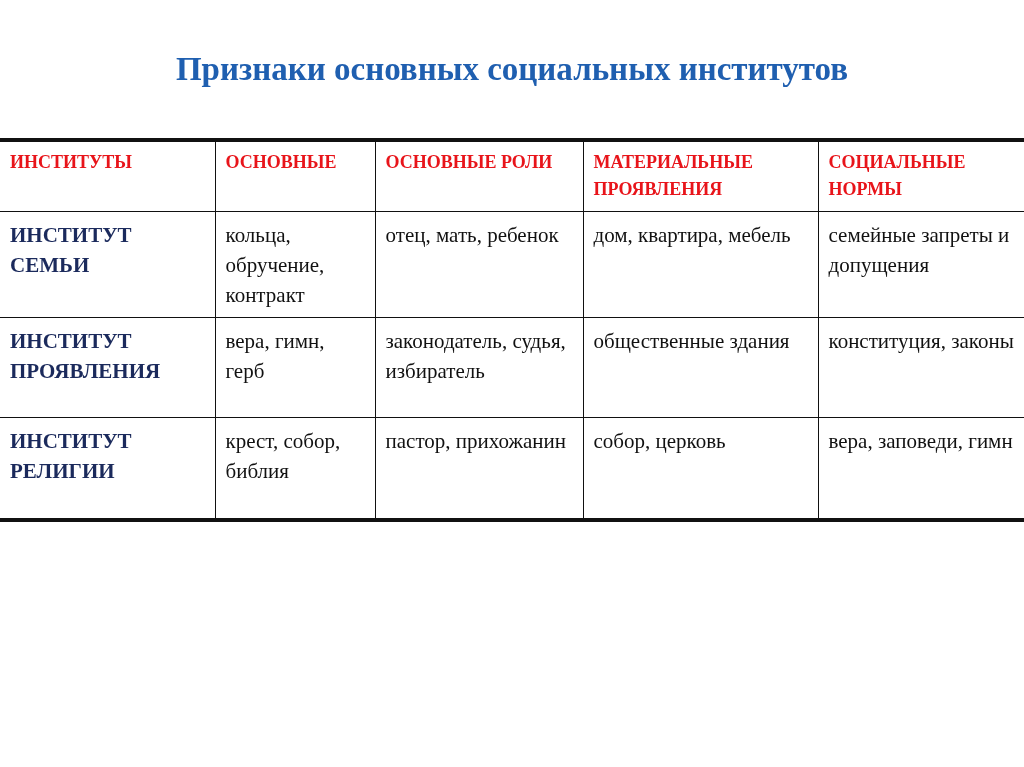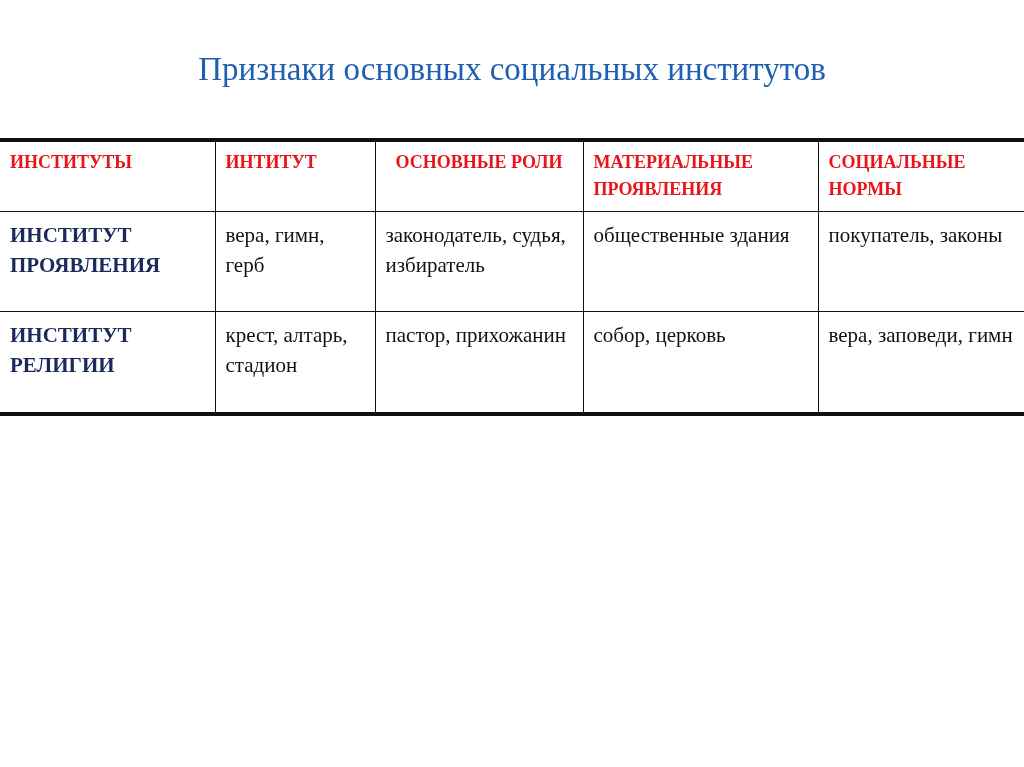--- a/index.html
+++ b/index.html
@@ -1,58 +1,65 @@
 <!DOCTYPE html>
 <html><head>
 <meta charset="utf-8">
 <style>
   html, body { margin:0; padding:0; background:#fff; }
   body { width:1024px; height:767px; position:relative; overflow:hidden; font-family:"Liberation Serif", serif; }
   .title { position:absolute; left:0; top:0; width:1024px; height:138px; display:flex; align-items:center; justify-content:center; }
-  .title span { color:#1f5fb0; font-size:33px; font-weight:normal; }
+  .title span { color:#1f5fb0; font-size:33px; font-weight:bold; }
   table { position:absolute; left:0; top:138px; width:1024px; border-collapse:collapse; table-layout:fixed; }
   table { border-top:4px solid #111; border-bottom:4px solid #111; }
   td, th { border:1.5px solid #111; vertical-align:top; padding:8px 10px 0 10px; font-size:21px; line-height:30px; text-align:left; font-weight:normal; color:#111; }
   tr > *:first-child { border-left:none; }
   tr > *:last-child { border-right:none; }
   th { color:#e8141a; font-weight:bold; font-size:18px; line-height:27px; height:62px; padding-top:7px; }
-  th.center { text-align:center; }
+  th.center { text-align:left; }
   td.inst { color:#1b2a5c; font-weight:bold; font-size:21px; }
 </style>
 </head>
 <body>
 
 <div class="title">
   <span>Признаки основных социальных институтов</span>
 </div>
 
 <table>
   <colgroup>
     <col style="width:215px">
       <col style="width:160px">
       <col style="width:208px">
       <col style="width:235px">
       <col style="width:206px">
   </colgroup>
   <tbody>
       <tr>
     <th>ИНСТИТУТЫ</th>
-    <th>ИНТИТУТ</th>
+    <th>ОСНОВНЫЕ</th>
     <th class="center">ОСНОВНЫЕ РОЛИ</th>
     <th>МАТЕРИАЛЬНЫЕ ПРОЯВЛЕНИЯ</th>
     <th>СОЦИАЛЬНЫЕ НОРМЫ</th>
+  </tr>
+  <tr style="height:106px">
+    <td class="inst">ИНСТИТУТ СЕМЬИ</td>
+    <td>кольца, обручение, контракт</td>
+    <td>отец, мать, ребенок</td>
+    <td>дом, квартира, мебель</td>
+    <td>семейные запреты и допущения</td>
   </tr>
   <tr style="height:100px">
     <td class="inst">ИНСТИТУТ ПРОЯВЛЕНИЯ</td>
     <td>вера, гимн, герб</td>
     <td>законодатель, судья, избиратель</td>
     <td>общественные здания</td>
-    <td>покупатель, законы</td>
+    <td>конституция, законы</td>
   </tr>
   <tr style="height:102px">
     <td class="inst">ИНСТИТУТ РЕЛИГИИ</td>
-    <td>крест, алтарь, стадион</td>
+    <td>крест, собор, библия</td>
     <td>пастор, прихожанин</td>
     <td> собор, церковь</td>
     <td>вера, заповеди, гимн</td>
   </tr>
 </tbody>
   </table>
 
 </body></html>

